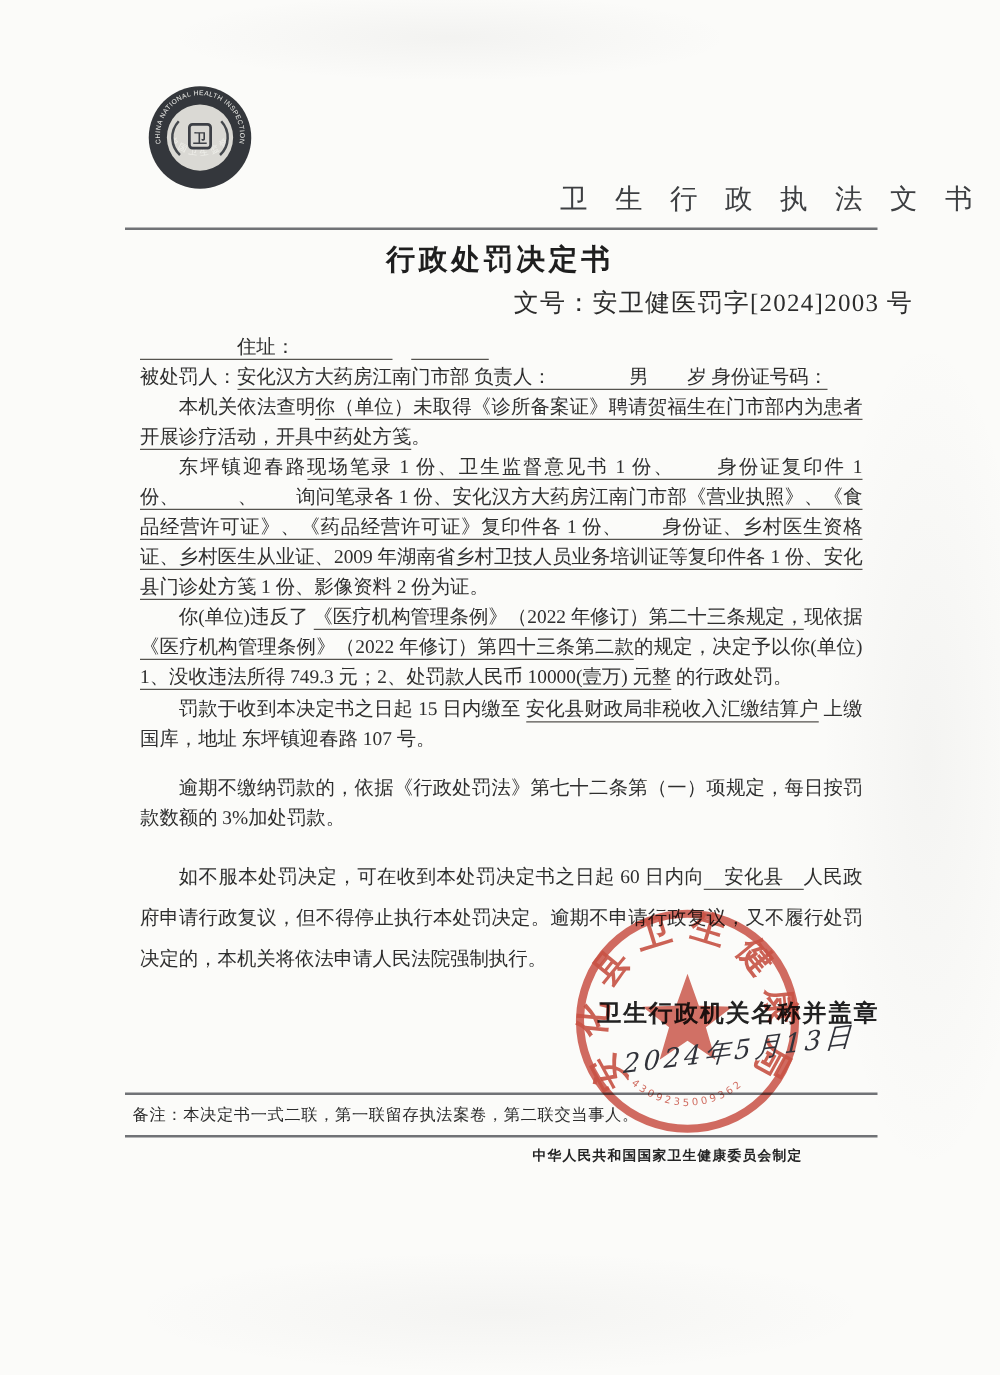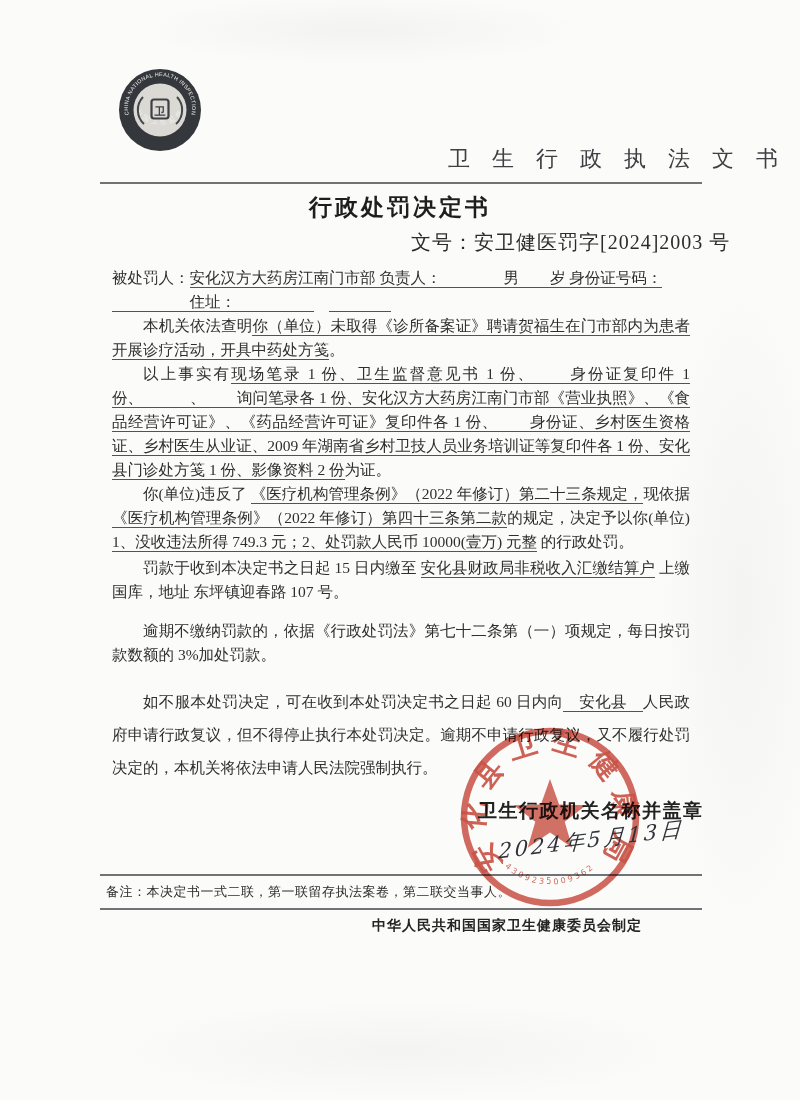--- a/index.html
+++ b/index.html
@@ -45,21 +45,21 @@
     position:absolute;left:498px;top:826px;font-size:21px;color:#30323a;
     font-style:italic;letter-spacing:3px;transform:rotate(-7deg) skewX(-10deg);
     z-index:5;font-family:"DejaVu Serif","Liberation Serif",serif;
   }
   .seal{position:absolute;left:455px;top:722px;width:190px;height:190px;
     mix-blend-mode:multiply;z-index:4;opacity:.88;}
   .note-line{position:absolute;left:106px;top:883px;font-size:13px;color:#2d2d2d;letter-spacing:.5px;}
   .issuer-line{
     position:absolute;left:0;top:917px;width:642px;text-align:right;
     font-family:"Liberation Sans","DejaVu Sans",sans-serif;
-    font-size:14px;font-weight:bold;color:#242424;letter-spacing:1px;
+    font-size:11px;font-weight:bold;color:#242424;letter-spacing:1px;
   }
 </style>
 </head>
 <body>
 
 <div class="page">
 
   <svg class="emblem" viewBox="0 0 92 92">
     <circle cx="46" cy="46" r="41" fill="#24272c"></circle>
     <circle cx="46" cy="46" r="26.5" fill="#d8d7d1"></circle>
@@ -78,26 +78,26 @@
     <rect x="37.5" y="35.5" width="17" height="19" rx="2.5" fill="none" stroke="#2c3036" stroke-width="2.2"></rect>
     <text x="46" y="50.5" text-anchor="middle" font-size="11" fill="#2c3036" font-weight="bold">卫</text>
   </svg>
 
   <div class="form-set-title">卫生行政执法文书</div>
   <div class="rule rule-1"></div>
   <div class="main-title">行政处罚决定书</div>
   <div class="doc-no"><span>文号：</span><span>安卫健医罚字[2024]2003 号</span></div>
 
   <div class="body-text">
+    <p class="no-indent"><span class="u">　　　　　住址：　　　　　</span><span>　</span><span class="u">　　　　</span></p>
     <p class="no-indent"><span>被处罚人：</span><span class="u">安化汉方大药房江南门市部 负责人：　　　　男　　岁 身份证号码：</span></p>
-    <p class="no-indent"><span class="u">　　　　　住址：　　　　　</span><span>　</span><span class="u">　　　　</span></p>
 
     <p><span>本机关依法查明</span><span class="u">你（单位）未取得《诊所备案证》聘请贺福生在门市部内为患者开展诊疗活动，开具中药处方笺</span><span>。</span></p>
 
-    <p><span>以上事实有</span><span class="u">现场笔录 1 份、卫生监督意见书 1 份、　　身份证复印件 1 份、　　　、　　询问笔录各 1 份、安化汉方大药房江南门市部《营业执照》、《食品经营许可证》、《药品经营许可证》复印件各 1 份、　　身份证、乡村医生资格证、乡村医生从业证、2009 年湖南省乡村卫技人员业务培训证等复印件各 1 份、安化县门诊处方笺 1 份、影像资料 2 份</span><span>为证。</span></p>
+    <p><span>东坪镇迎春路</span><span class="u">现场笔录 1 份、卫生监督意见书 1 份、　　身份证复印件 1 份、　　　、　　询问笔录各 1 份、安化汉方大药房江南门市部《营业执照》、《食品经营许可证》、《药品经营许可证》复印件各 1 份、　　身份证、乡村医生资格证、乡村医生从业证、2009 年湖南省乡村卫技人员业务培训证等复印件各 1 份、安化县门诊处方笺 1 份、影像资料 2 份</span><span>为证。</span></p>
 
     <p><span>你(单位)违反了 </span><span class="u">《医疗机构管理条例》（2022 年修订）第二十三条规定，</span><span>现依据</span><span class="u">《医疗机构管理条例》（2022 年修订）第四十三条第二款</span><span>的规定，决定予以你(单位) </span><span class="u">1、没收违法所得 749.3 元；2、处罚款人民币 10000(壹万) 元整</span><span> 的行政处罚。</span></p>
 
     <p class="p-pay"><span>罚款于收到本决定书之日起 15 日内缴至 </span><span class="u">安化县财政局非税收入汇缴结算户</span><span> 上缴国库，地址 东坪镇迎春路 107 号。</span></p>
 
     <p class="p-overdue"><span>逾期不缴纳罚款的，依据《行政处罚法》第七十二条第（一）项规定，每日按罚款数额的 3%加处罚款。</span></p>
 
     <p class="p-appeal"><span>如不服本处罚决定，可在收到本处罚决定书之日起 60 日内向</span><span class="u">　安化县　</span><span>人民政府申请行政复议，但不得停止执行本处罚决定。逾期不申请行政复议，又不履行处罚决定的，本机关将依法申请人民法院强制执行。</span></p>
   </div>
 

